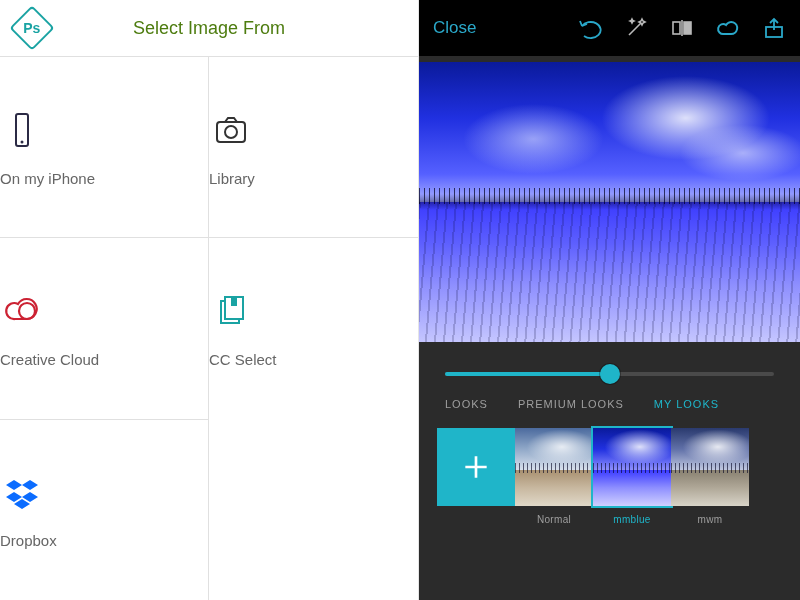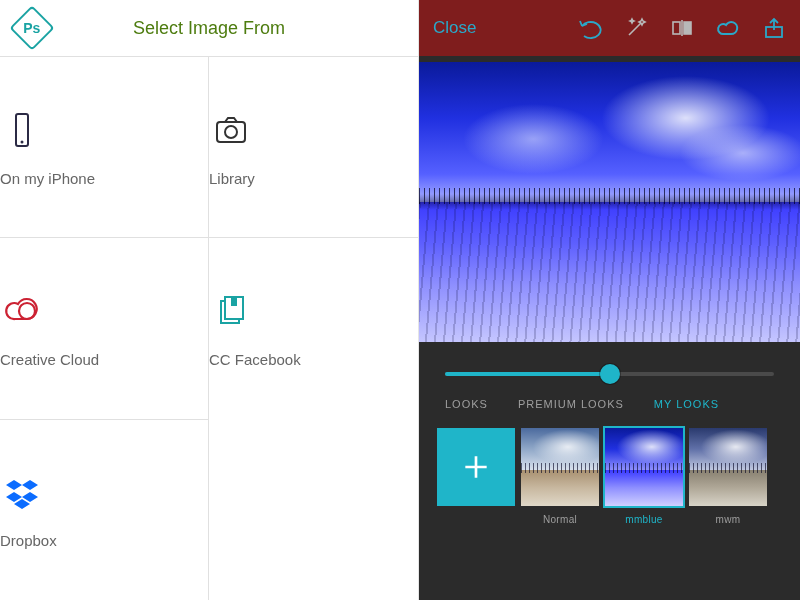--- a/index.html
+++ b/index.html
@@ -15,21 +15,21 @@
 .cell{border-top:1px solid #e0e0e0;border-right:1px solid #e0e0e0;display:flex;flex-direction:column;justify-content:center;gap:18px;cursor:pointer}
 .cell:nth-child(2n){border-right:none}
 .cell .lbl{font-size:15px;color:#666;font-weight:300}
 .ico{width:44px;height:44px;display:flex;align-items:center;justify-content:center}
 .ico svg{width:40px;height:40px}
 .cc-red path{stroke:#c23;fill:none;stroke-width:2.2}
 .teal{stroke:#1aa3a3}
 
 
 .right{width:381px;height:600px;background:#2b2b2b;display:flex;flex-direction:column}
-.r-header{height:56px;display:flex;align-items:center;justify-content:space-between;padding:0 14px;background:#7f1d1d}
+.r-header{height:56px;display:flex;align-items:center;justify-content:space-between;padding:0 14px;background:#000000}
 .r-close{color:#2aa8c9;font-size:17px;font-weight:400;cursor:pointer}
 .r-tools{display:flex;align-items:center;gap:22px}
 .r-tools .ticon{width:24px;height:24px;display:flex;align-items:center;justify-content:center;cursor:pointer}
 .r-tools svg{width:24px;height:24px}
 
 .canvas{width:381px;height:280px;background:#1a1a1a;position:relative;overflow:hidden;margin-top:6px}
 .sky{position:absolute;left:0;right:0;top:0;height:140px;
   background:
    radial-gradient(ellipse 120px 60px at 70% 40%,rgba(255,255,255,.85),transparent 70%),
    radial-gradient(ellipse 100px 50px at 30% 55%,rgba(220,225,255,.6),transparent 70%),
@@ -45,21 +45,21 @@
 
 .slider-row{padding:30px 26px 14px;background:#2b2b2b}
 .slider{position:relative;height:4px;background:#4a4a4a;border-radius:2px}
 .slider .fill{position:absolute;left:0;top:0;bottom:0;background:#1fb5c9;border-radius:2px}
 .slider .knob{position:absolute;top:50%;transform:translate(-50%,-50%);width:20px;height:20px;border-radius:50%;background:#1fb5c9;box-shadow:0 0 0 1px rgba(0,0,0,.3)}
 
 .tabs{display:flex;gap:30px;padding:8px 26px 14px;background:#2b2b2b}
 .tab{color:#9e9e9e;font-size:11px;letter-spacing:1px;cursor:pointer}
 .tab.active{color:#1fb5c9}
 
-.thumbs{display:flex;gap:6px;padding:4px 18px 0;background:#2b2b2b;align-items:flex-start}
+.thumbs{display:flex;gap:0;padding:4px 18px 0;background:#2b2b2b;align-items:flex-start}
 .thumb{cursor:pointer;text-align:center}
 .thumb .box{width:78px;height:78px;background:#1a1a1a;position:relative;overflow:hidden}
 .thumb.add .box{background:#1fb5c9;display:flex;align-items:center;justify-content:center}
 .thumb.add .box svg{width:32px;height:32px}
 .thumb.sel .box{outline:2px solid #1fb5c9}
 .thumb .cap{color:#9e9e9e;font-size:10px;margin-top:8px;letter-spacing:.3px}
 .thumb.sel .cap{color:#1fb5c9}
 .tsky{position:absolute;left:0;right:0;top:0;height:42px}
 .tgnd{position:absolute;left:0;right:0;top:42px;bottom:0}
 .tgrass{position:absolute;left:0;right:0;top:35px;height:10px;background:repeating-linear-gradient(90deg,rgba(0,0,30,.6) 0 1px,transparent 1px 4px)}
@@ -114,21 +114,21 @@
     </div>
 
     <div class="cell">
       <div class="ico">
         <svg viewBox="0 0 40 40">
             <rect x="10" y="10" width="18" height="22" fill="none" class="teal" stroke-width="2"></rect>
             <rect x="14" y="6" width="18" height="22" fill="#fff" class="teal" stroke="#1aa3a3" stroke-width="2"></rect>
             <rect x="20" y="6" width="6" height="9" fill="#1aa3a3"></rect>
           </svg>
       </div>
-      <div class="lbl">CC Facebook</div>
+      <div class="lbl">CC Select</div>
     </div>
 
 
     <div class="cell">
       <div class="ico">
         <svg viewBox="0 0 40 40">
             <path fill="#0b6cff" d="M12 6l8 5-8 5-8-5zM28 6l8 5-8 5-8-5zM12 18l8 5-8 5-8-5zM28 18l8 5-8 5-8-5zM20 25l8 5-8 5-8-5z" transform="translate(0 2)"></path>
           </svg>
       </div>
       <div class="lbl">Dropbox</div>

